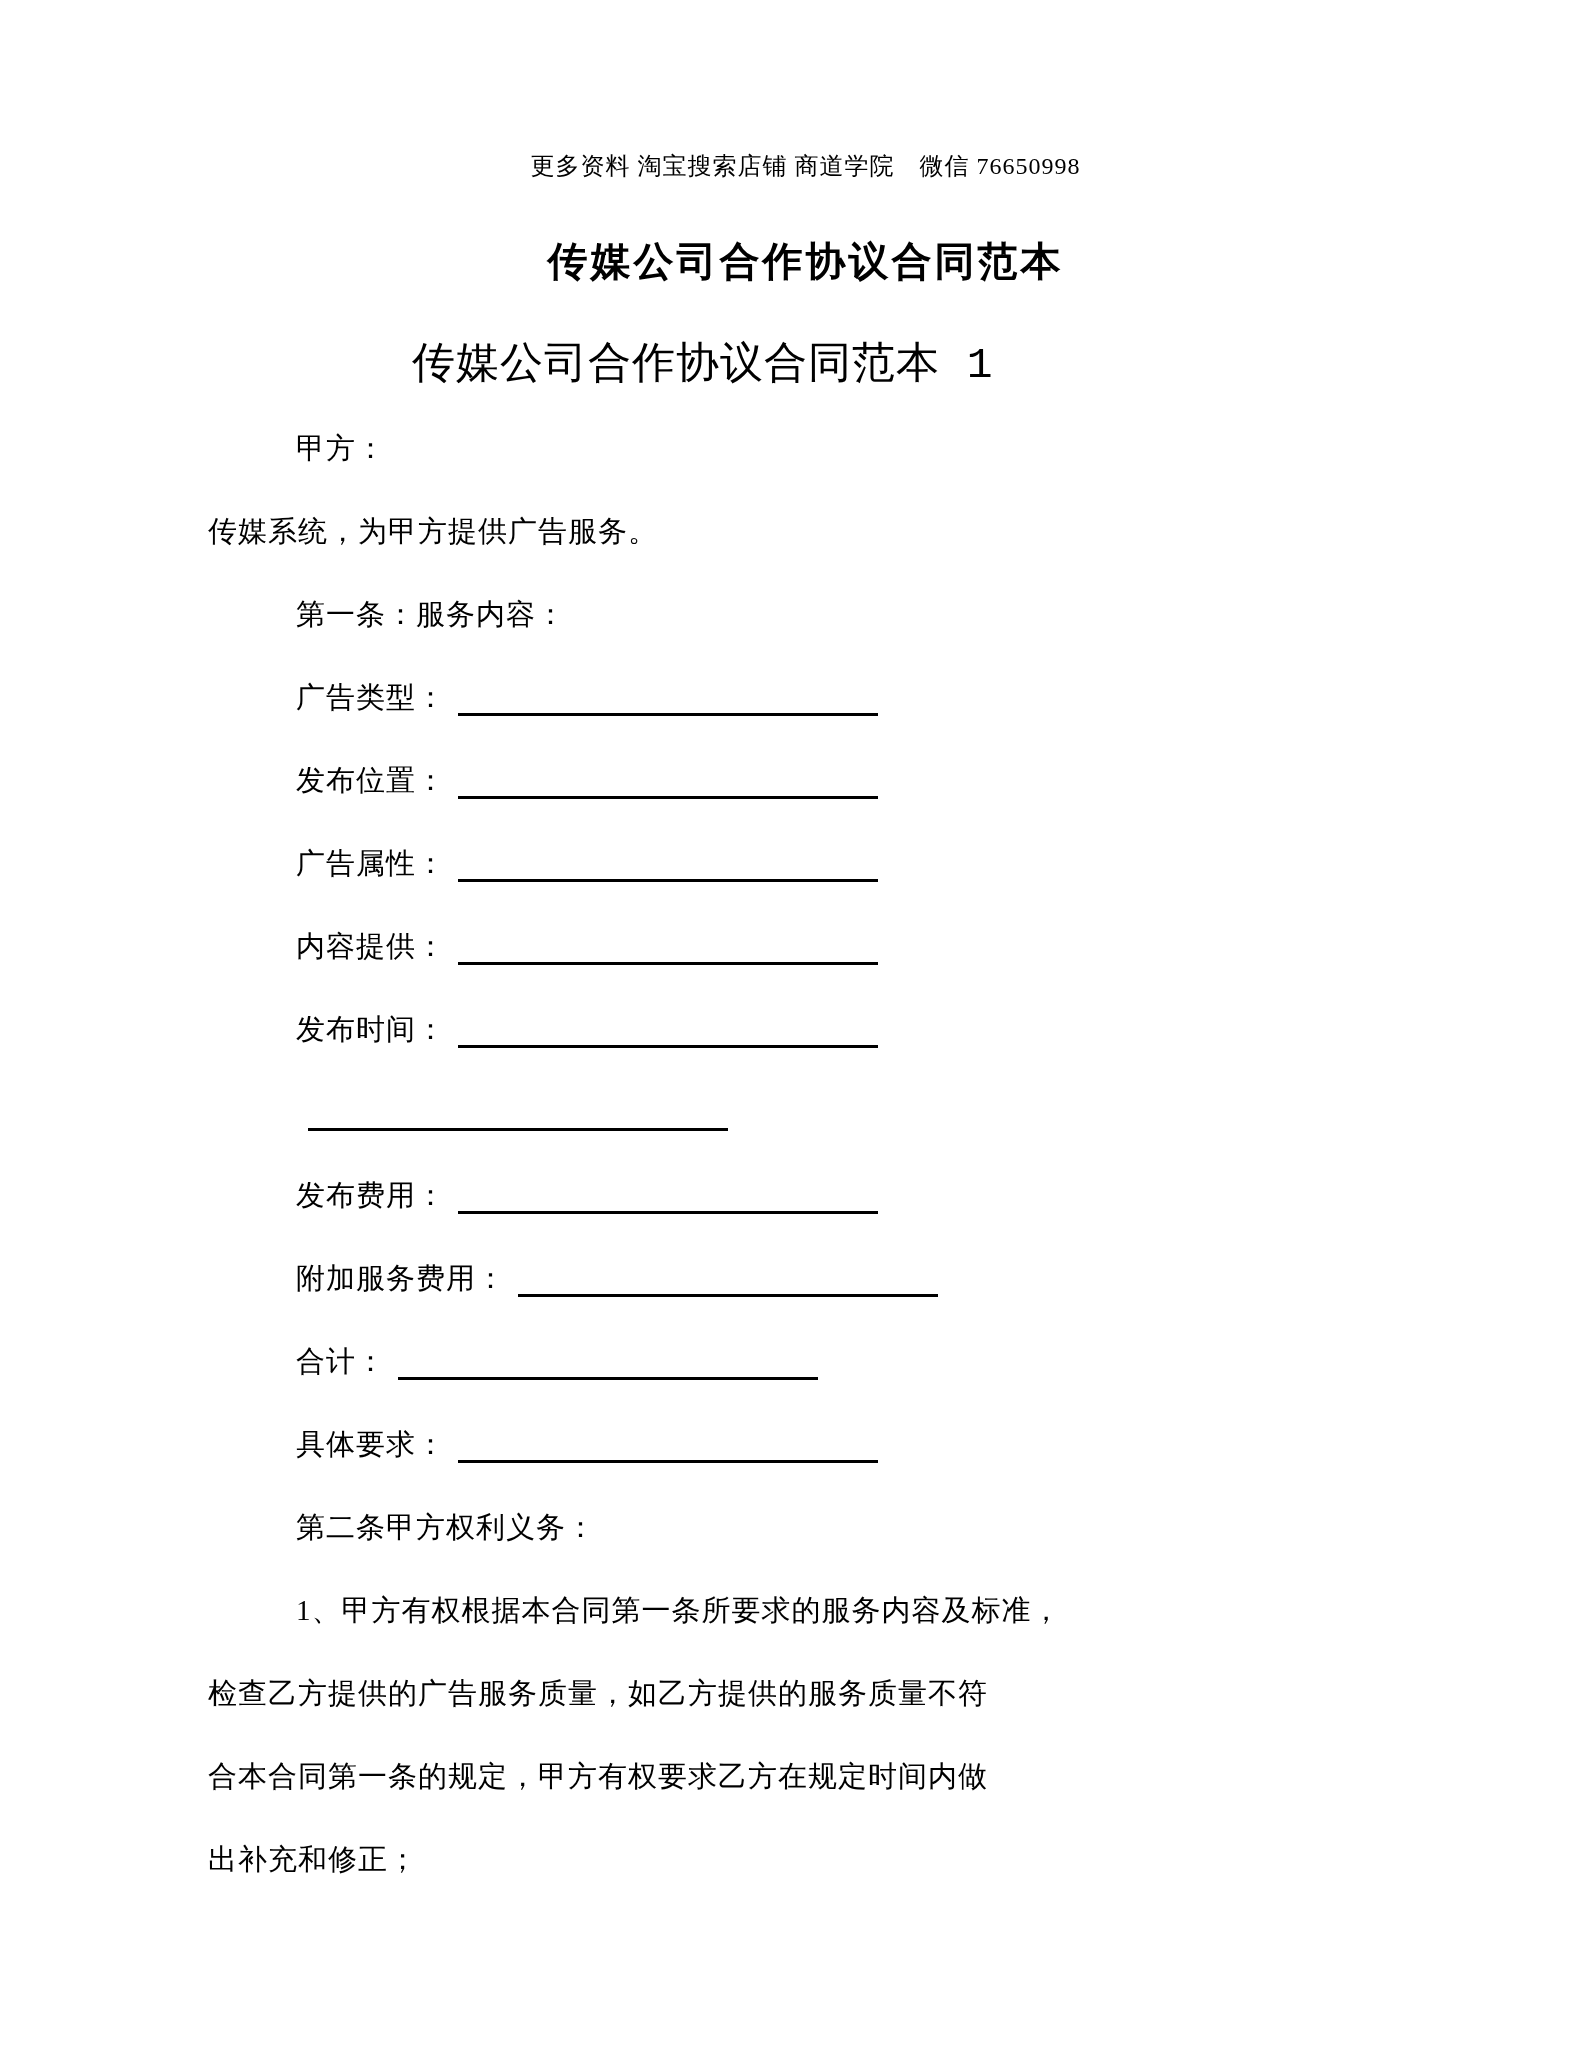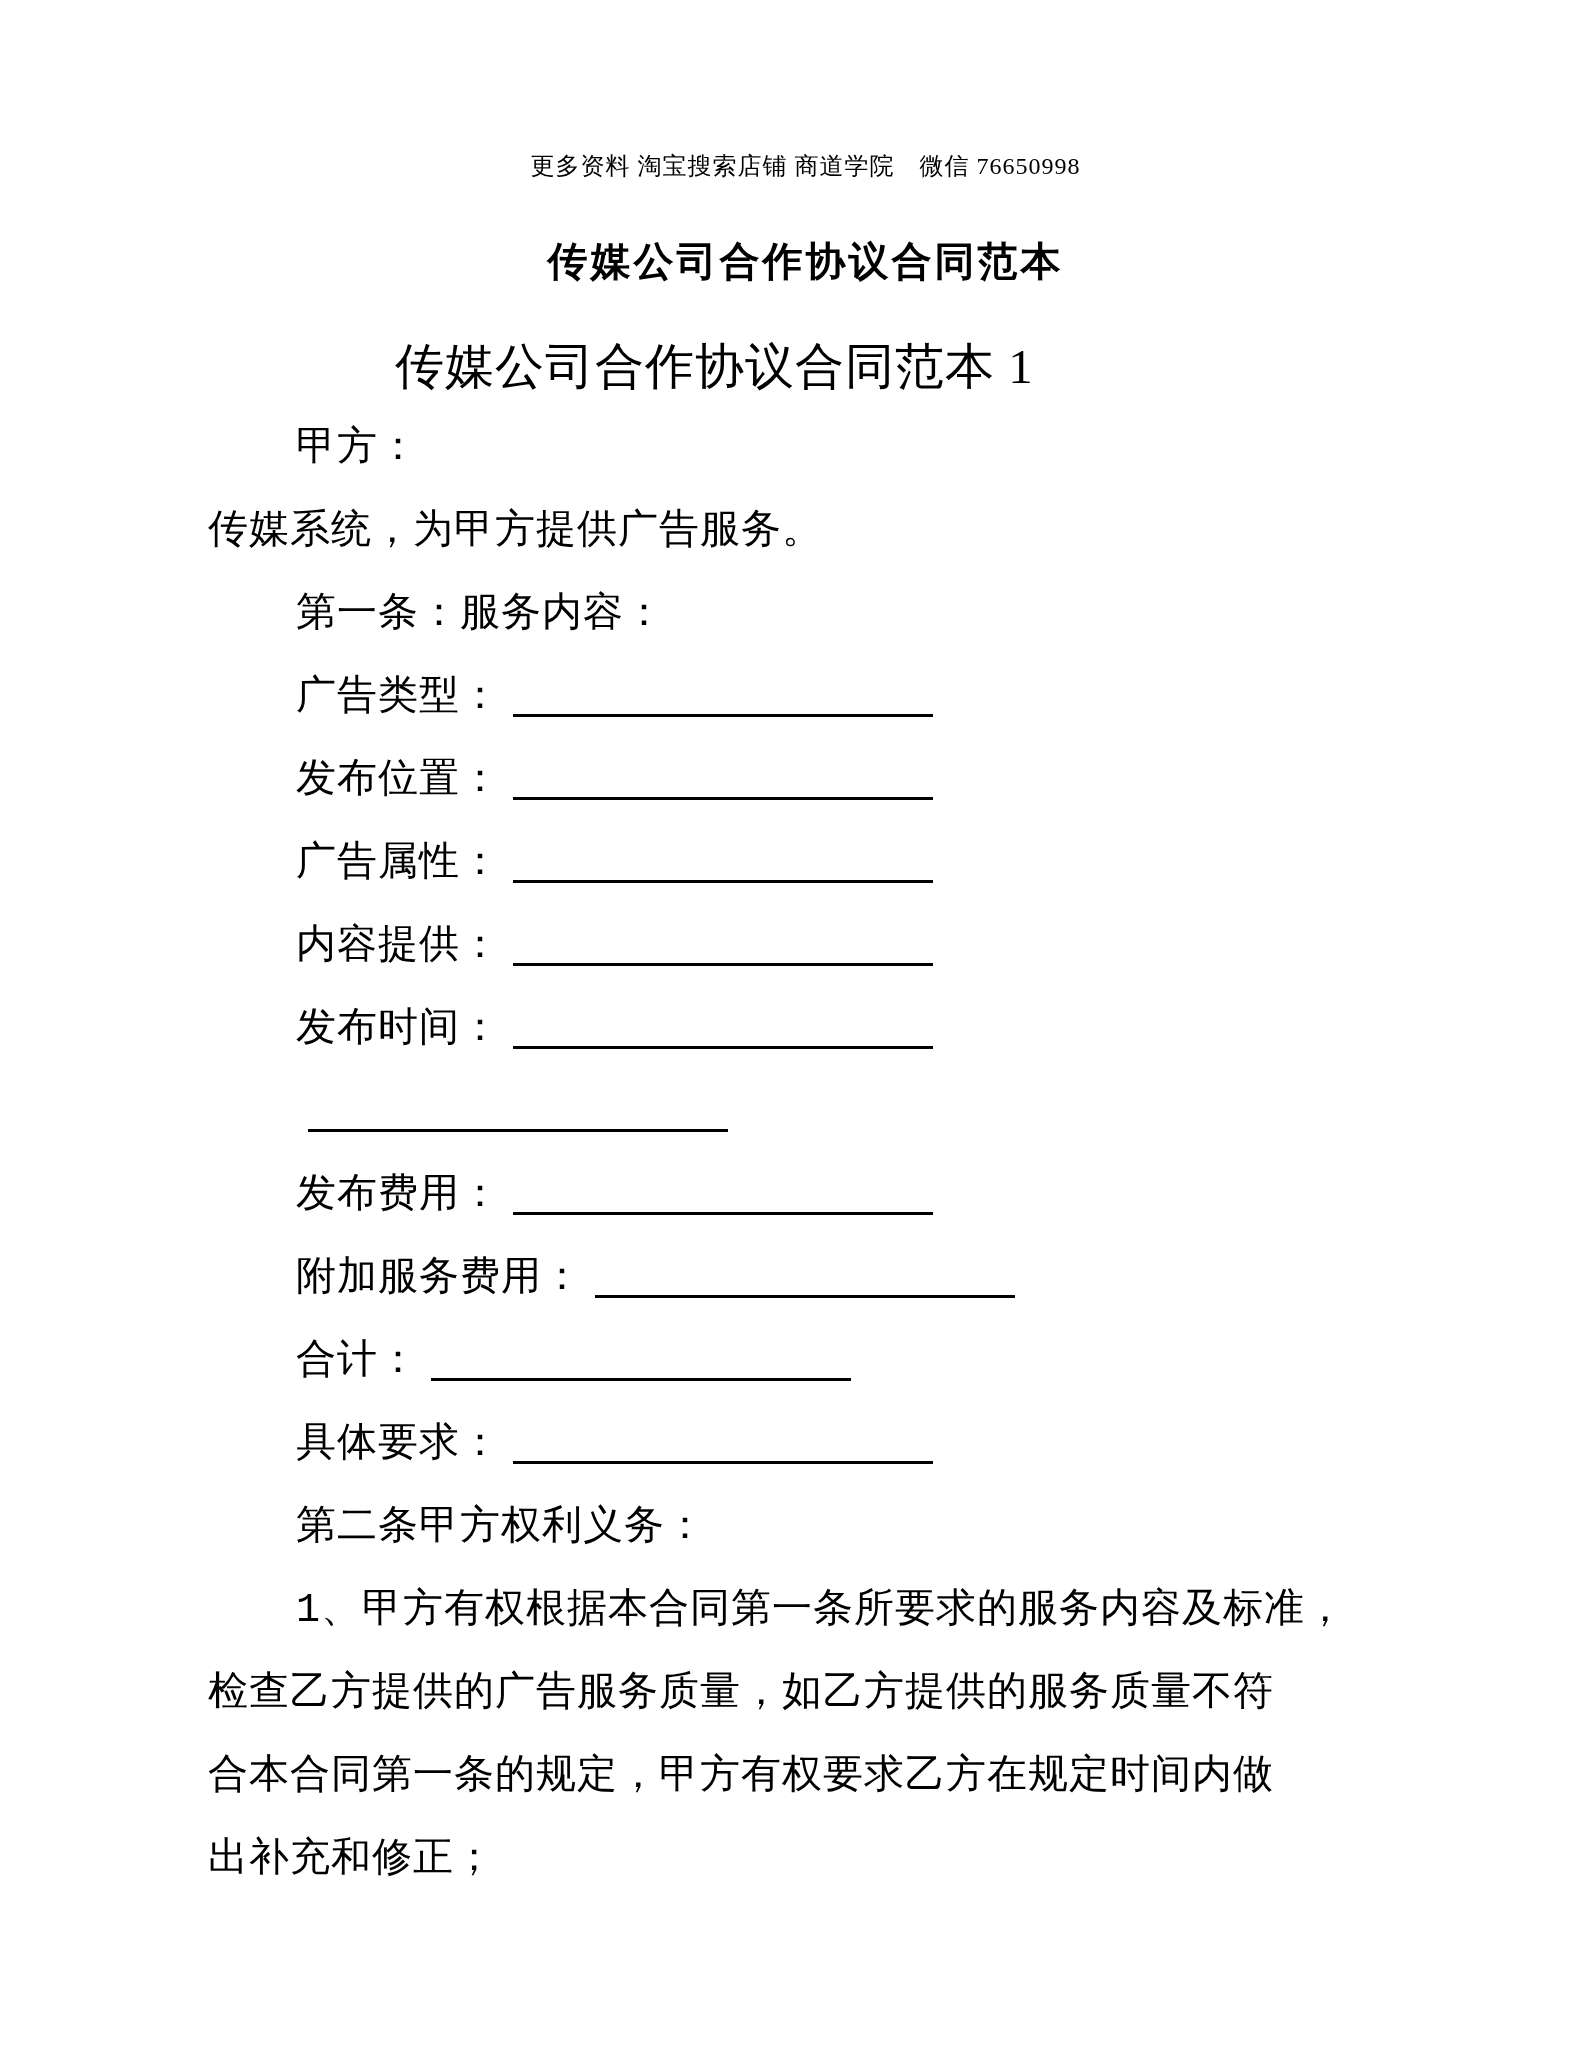--- a/index.html
+++ b/index.html
@@ -35,38 +35,38 @@
     margin: 0;
     text-align: center;
     font-size: 40px;
     font-weight: bold;
     letter-spacing: 3px;
     white-space: nowrap;
   }
   .doc-subtitle {
     position: absolute;
     top: 334px;
-    left: 383px;
-    font-size: 49px;
+    left: 400px;
+    font-size: 43px;
     letter-spacing: 1px;
     white-space: nowrap;
+    font-family: Liberation Mono, monospace;
   }
   .doc-body {
     position: absolute;
     top: 407px;
     left: 196px;
     width: 1210px;
   }
   .line {
     height: 83px;
     line-height: 83px;
-    font-size: 40px;
+    font-size: 29px;
     letter-spacing: 1px;
     white-space: nowrap;
-    font-family: Liberation Mono, monospace;
   }
   .line.indent {
     padding-left: 88px;
   }
   .blank {
     display: inline-block;
     width: 420px;
     height: 10px;
     border-bottom: 3px solid #000000;
     margin-left: 12px;

